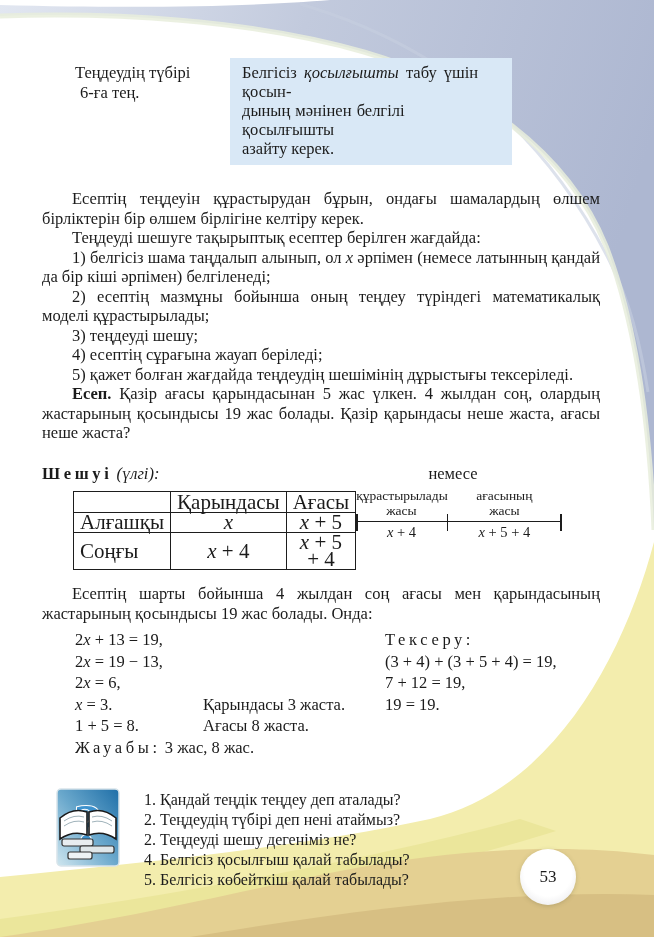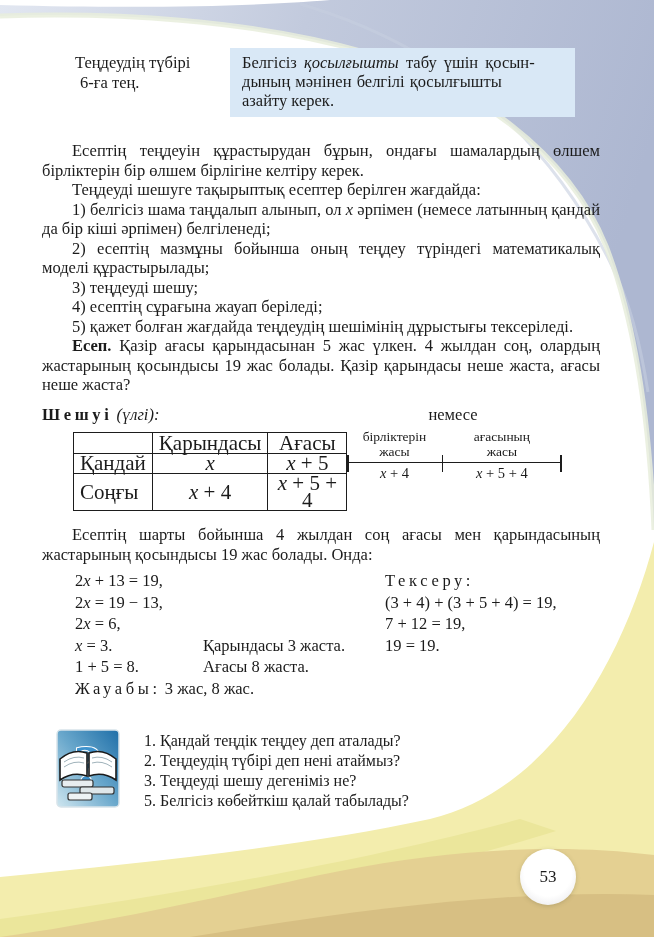--- a/index.html
+++ b/index.html
@@ -8,38 +8,38 @@
     width:654px;height:937px;
     background:#ffffff;
     overflow:hidden;
     font-family:"Liberation Serif","DejaVu Serif",serif;
     color:#1b1b1b;
   }
   .decor{position:absolute;left:0;pointer-events:none;}
   #top-decor{top:0;}
   #bottom-decor{bottom:0;}
   .content{
-    position:absolute;left:42px;top:48px;width:558px;z-index:2;
+    position:absolute;left:42px;top:58px;width:558px;z-index:2;
     font-size:16.5px;line-height:19.5px;
   }
   
   .rule-row{display:flex;padding-left:33px;margin-bottom:24px;}
   .rule-left{width:155px;padding-top:5px;}
   .rule-left .l2{padding-left:5px;}
   .rule-box{
-    width:345px;box-sizing:border-box;
+    width:282px;box-sizing:border-box;
     padding:5px 12px 7px 12px;
     line-height:19px;
   }
   .rule-box .w1{word-spacing:3px;}
   .rule-box .w2{word-spacing:1px;}
   
   .para{margin:0;text-indent:30px;text-align:justify;}
   
-  .sol-header{display:flex;margin-top:10px;align-items:flex-end;}
+  .sol-header{display:flex;margin-top:21px;align-items:flex-end;}
   .sol-title{width:300px;}
   .sp{letter-spacing:.22em;}
   .or-wrap{width:218px;margin-left:auto;margin-right:38px;text-align:center;}
   
   .sol-row{display:flex;margin-top:8px;}
   table.sol-table{border-collapse:collapse;margin-left:31px;}
   .sol-table td,.sol-table th{
     border:1.4px solid #1d1d1d;
     font-weight:normal;font-size:21px;line-height:17px;
     padding:1px 6px;text-align:center;
@@ -142,36 +142,36 @@
 
     <div class="sol-row">
       <table class="sol-table">
         <tbody>
             <tr>
           <th class="lbl"></th>
           <th class="c1">Қарындасы</th>
           <th class="c2">Ағасы</th>
         </tr>
         <tr>
-          <td class="lbl">Қандай</td>
+          <td class="lbl">Алғашқы</td>
           <td class="c1 math"><i>x</i></td>
           <td class="c2 math"><i>x</i> + 5</td>
         </tr>
         <tr>
           <td class="lbl">Соңғы</td>
           <td class="c1 math"><i>x</i> + 4</td>
           <td class="c2 math"><i>x</i> + 5 + 4</td>
         </tr>
       </tbody>
         </table>
 
       <div class="diagram">
         <div class="d-labels">
           <div class="seg-l">
-              <div>бірліктерін</div>
+              <div>құрастырылады</div>
               <div>жасы</div>
             </div>
           <div class="seg-r">
               <div>ағасының</div>
               <div>жасы</div>
             </div>
         </div>
         <div class="d-track">
           <div class="tick t0"></div>
           <div class="tick t1"></div>
@@ -217,19 +217,20 @@
         <path d="M4,30 Q17,19 31,24 L31,47 Q17,42 4,51 Z" fill="#ffffff" stroke="#1a1a1a" stroke-width="1.6"></path>
         <path d="M60,30 Q47,19 33,24 L33,47 Q47,42 60,51 Z" fill="#ffffff" stroke="#1a1a1a" stroke-width="1.6"></path>
         <path d="M8,33 Q18,26 28,29 M8,38 Q18,31 28,34 M56,33 Q46,26 36,29 M56,38 Q46,31 36,34" fill="none" stroke="#9fb2ba" stroke-width="1"></path>
         <rect x="6" y="51" width="31" height="7" rx="2" fill="#e8edf0" stroke="#333" stroke-width="1.2"></rect>
         <rect x="24" y="58" width="34" height="7" rx="2" fill="#dfe7ea" stroke="#333" stroke-width="1.2"></rect>
         <rect x="12" y="64" width="24" height="7" rx="2" fill="#eef3f5" stroke="#333" stroke-width="1.2"></rect>
       </svg>
       <div class="q-list">
         <div>1. Қандай теңдік теңдеу деп аталады?</div>
         <div>2. Теңдеудің түбірі деп нені атаймыз?</div>
-        <div>3. Теңдеуді шешу дегеніміз не?</div>
+        <div>2. Теңдеуді шешу дегеніміз не?</div>
+        <div>4. Белгісіз қосылғыш қалай табылады?</div>
         <div>5. Белгісіз көбейткіш қалай табылады?</div>
       </div>
     </div>
 
   </div>
 </div>
 
 </body></html>

